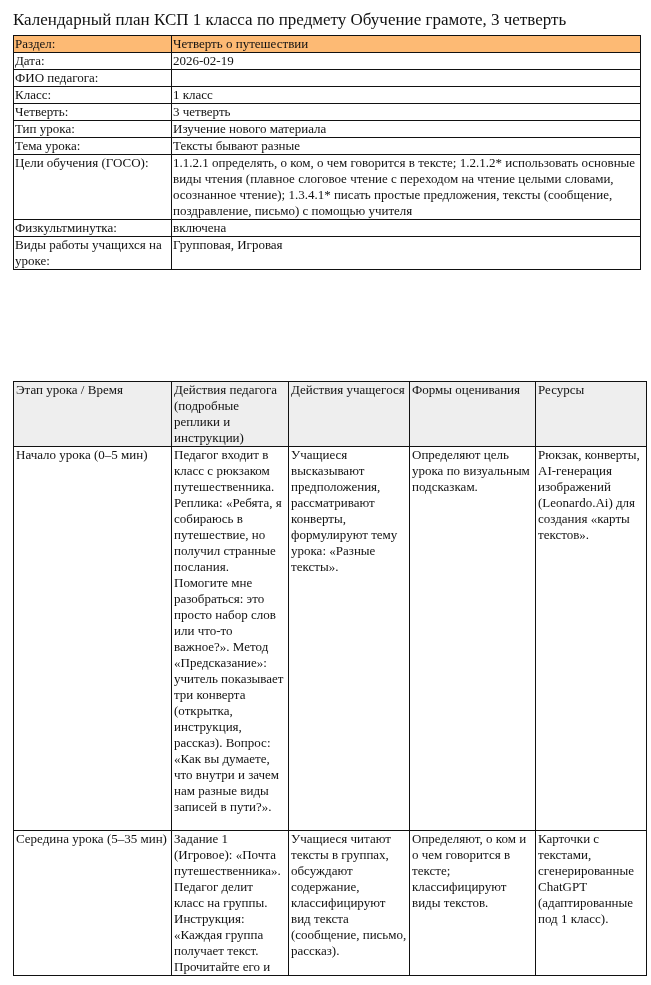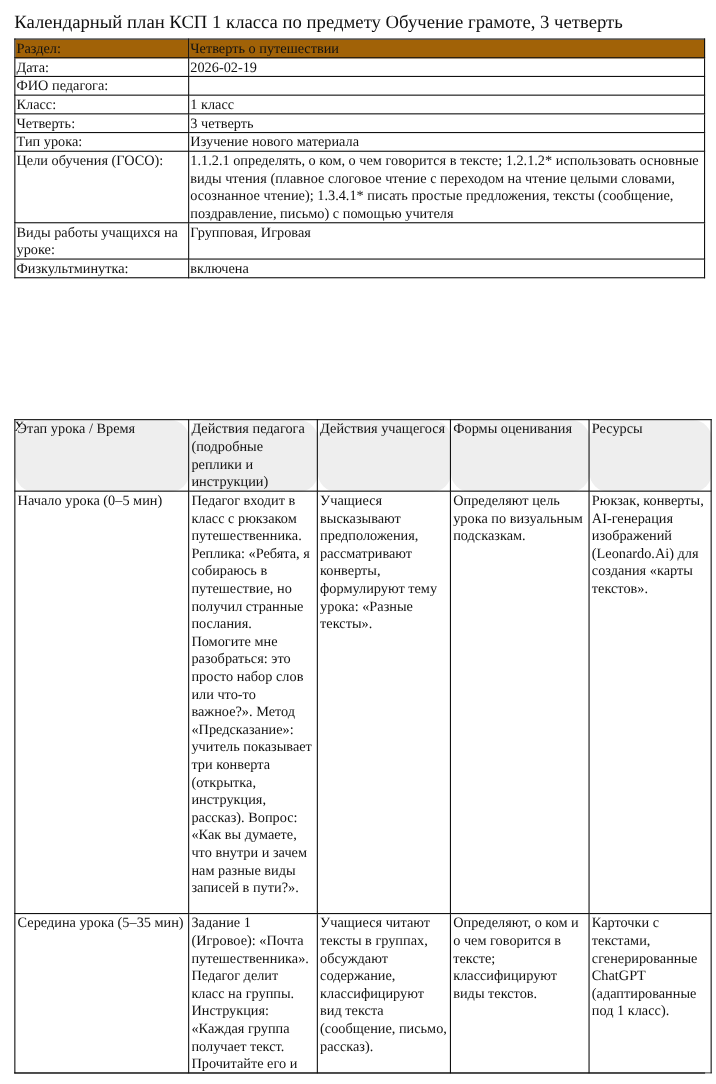--- a/index.html
+++ b/index.html
@@ -46,41 +46,40 @@
     }
     .info-table {
       position: absolute;
       left: 0;
       top: 35px;
     }
     .info-table td {
       height: 15px;
     }
     .info-table tr.first td {
-      background: #a16207;
+      background: #fdba74;
     }
     .info-table td.label {
       width: 155px;
     }
     .section-title {
       position: absolute;
       left: 0;
       top: 380px;
       line-height: 16px;
       white-space: nowrap;
     }
     .plan-table {
       position: absolute;
       left: 0;
       top: 381px;
     }
     .plan-table th {
       background: #eeeeee;
       height: 63px;
-      border-radius: 17px;
     }
     .plan-table td, .plan-table th {
       padding: 0 2px;
       word-wrap: break-word;
     }
     .c0 { width: 153px; }
     .c1 { width: 112px; }
     .c2 { width: 116px; }
     .c3 { width: 121px; margin-top: 44px; }
     .c4 { width: 106px; }
@@ -131,30 +130,34 @@
         </tr>
         <tr>
           <td class="label">Четверть:</td>
           <td>3 четверть</td>
         </tr>
         <tr>
           <td class="label">Тип урока:</td>
           <td>Изучение нового материала</td>
         </tr>
         <tr>
+          <td class="label">Тема урока:</td>
+          <td>Тексты бывают разные</td>
+        </tr>
+        <tr>
           <td class="label">Цели обучения (ГОСО):</td>
           <td>1.1.2.1 определять, о ком, о чем говорится в тексте; 1.2.1.2* использовать основные виды чтения (плавное слоговое чтение с переходом на чтение целыми словами, осознанное чтение); 1.3.4.1* писать простые предложения, тексты (сообщение, поздравление, письмо) с помощью учителя</td>
         </tr>
         <tr>
+          <td class="label">Физкультминутка:</td>
+          <td>включена</td>
+        </tr>
+        <tr>
           <td class="label">Виды работы учащихся на уроке:</td>
           <td>Групповая, Игровая</td>
-        </tr>
-        <tr>
-          <td class="label">Физкультминутка:</td>
-          <td>включена</td>
         </tr>
       </tbody>
     </table>
 
     <div class="section-title">Ход урока</div>
 
     <table class="plan-table">
       <thead>
         <tr>
           <th class="c0">Этап урока / Время</th>

